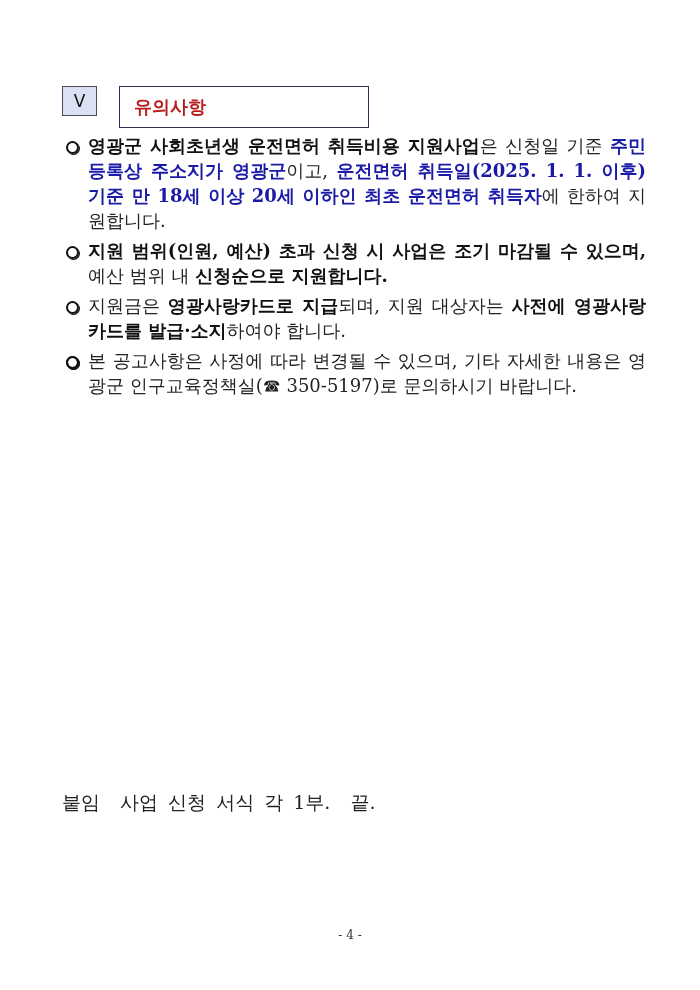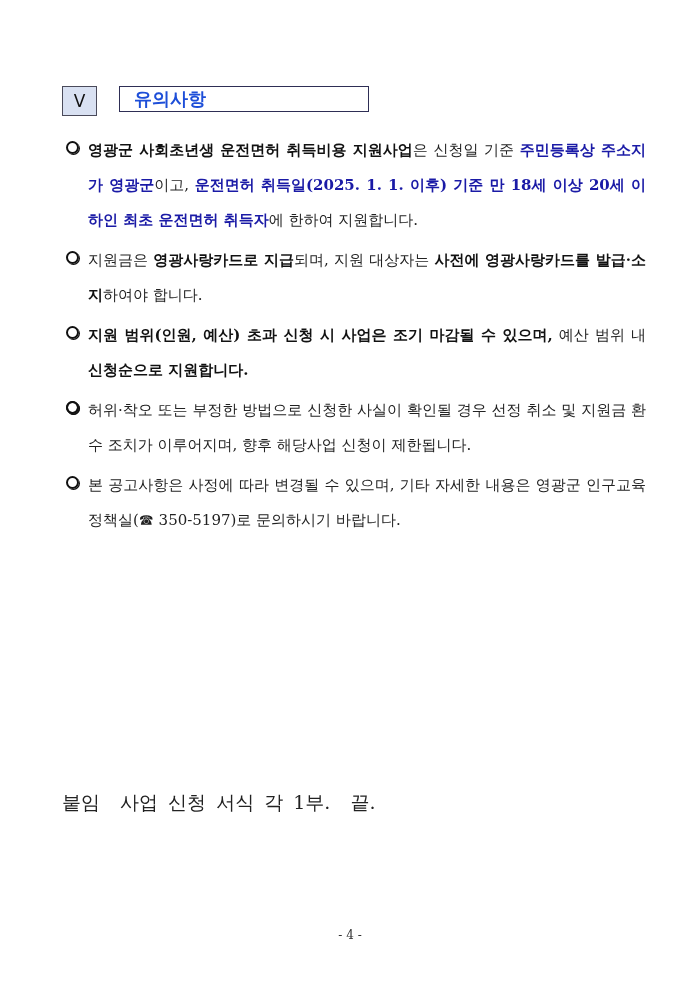--- a/index.html
+++ b/index.html
@@ -9,27 +9,27 @@
       color: #222222;
     }
     .section-header { position: absolute; left: 62px; top: 86px; height: 32px; display: flex; }
     .sec-num {
       width: 35px; height: 30px; box-sizing: border-box;
       border: 1.5px solid #4a4a5a; background: #d9e1f2;
       display: flex; align-items: center; justify-content: center;
       font-family: "DejaVu Sans", "Liberation Sans", sans-serif; font-size: 17px; color: #111;
     }
     .sec-title {
-      margin-left: 22px; width: 250px; height: 26px; box-sizing: border-box;
+      margin-left: 22px; width: 250px; height: 42px; box-sizing: border-box;
       border: 1.5px solid #2e2e55; background: #ffffff;
       display: flex; align-items: center; padding-left: 14px;
-      font-family: Liberation Sans, sans-serif; font-size: 18px; font-weight: bold; color: #1d4ed8;
+      font-family: Liberation Sans, sans-serif; font-size: 18px; font-weight: bold; color: #b91c1c;
     }
     .items { position: absolute; left: 66px; top: 133px; width: 580px; }
-    .item { position: relative; padding-left: 22px; font-size: 15px; line-height: 35px; margin-bottom: 5px; text-align: justify; }
+    .item { position: relative; padding-left: 22px; font-size: 18px; line-height: 25px; margin-bottom: 5px; text-align: justify; }
     .bullet {
       position: absolute; left: 0; top: 8px; width: 9px; height: 9px;
       border: 2px solid #111; border-radius: 50%; box-sizing: content-box;
       box-shadow: 1px 1px 0 #111;
     }
     .b { font-weight: bold; color: #111; }
     .blue { color: #1a1aa6; font-weight: bold; }
     .attachment { position: absolute; left: 62px; top: 790px; font-size: 19px; word-spacing: 4px; }
     .attachment span { margin-right: 10px; }
     .page-num { position: absolute; left: 0; width: 700px; top: 928px; text-align: center; font-size: 12px; color: #333; }
@@ -42,32 +42,28 @@
   <div class="sec-title">유의사항</div>
 </div>
 
 <div class="items">
   <div class="item">
     <span class="bullet"></span>
     <span class="b">영광군 사회초년생 운전면허 취득비용 지원사업</span><span>은 신청일 기준 </span><span class="blue">주민등록상 주소지가 영광군</span><span>이고, </span><span class="blue">운전면허 취득일(2025. 1. 1. 이후) 기준 만 18세 이상 20세 이하인 최초 운전면허 취득자</span><span>에 한하여 지원합니다.</span>
   </div>
   <div class="item">
     <span class="bullet"></span>
+    <span class="b">지원 범위(인원, 예산) 초과 신청 시 사업은 조기 마감될 수 있으며,</span><span> 예산 범위 내 </span><span class="b">신청순으로 지원합니다.</span>
+  </div>
+  <div class="item">
+    <span class="bullet"></span>
     <span>지원금은 </span><span class="b">영광사랑카드로 지급</span><span>되며, 지원 대상자는 </span><span class="b">사전에 영광사랑카드를 발급·소지</span><span>하여야 합니다.</span>
   </div>
   <div class="item">
     <span class="bullet"></span>
-    <span class="b">지원 범위(인원, 예산) 초과 신청 시 사업은 조기 마감될 수 있으며,</span><span> 예산 범위 내 </span><span class="b">신청순으로 지원합니다.</span>
-  </div>
-  <div class="item">
-    <span class="bullet"></span>
-  </div>
-  <div class="item">
-    <span class="bullet"></span>
-    <span>허위·착오 또는 부정한 방법으로 신청한 사실이 확인될 경우 선정 취소 및 지원금 환수 조치가 이루어지며, 향후 해당사업 신청이 제한됩니다.</span>
   </div>
   <div class="item">
     <span class="bullet"></span>
     <span>본 공고사항은 사정에 따라 변경될 수 있으며, 기타 자세한 내용은 영광군 인구교육정책실(☎ 350-5197)로 문의하시기 바랍니다.</span>
   </div>
 </div>
 
 <div class="attachment">
   <span>붙임</span>
   <span>사업 신청 서식 각 1부.</span>

